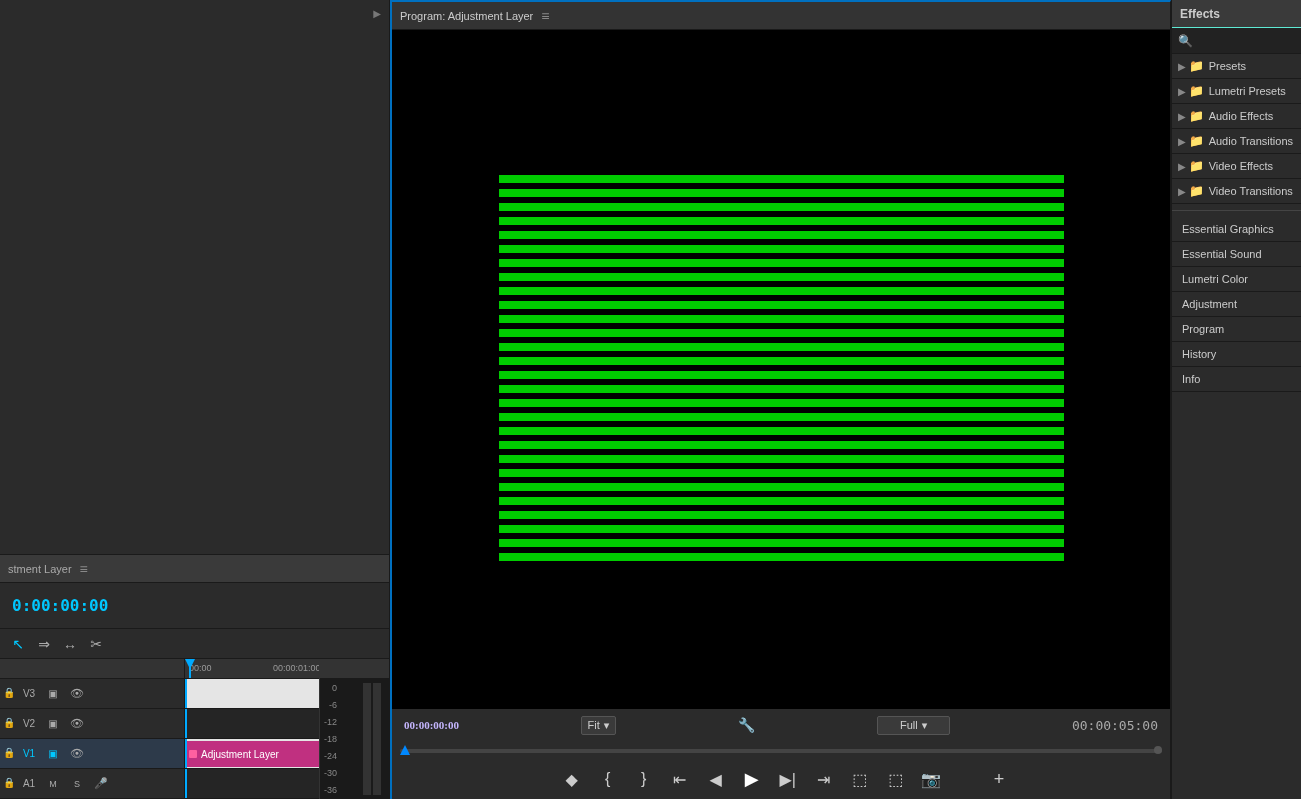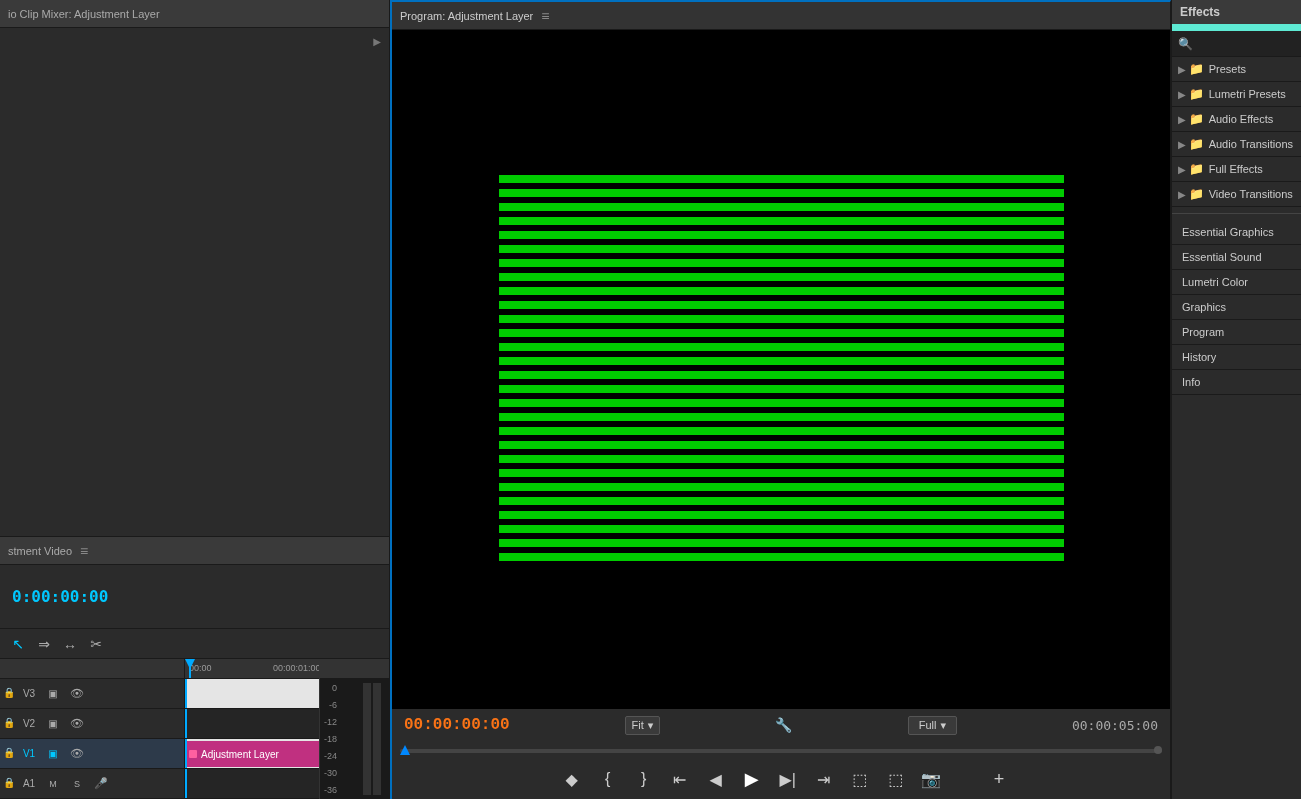--- a/index.html
+++ b/index.html
@@ -277,23 +277,23 @@
       flex-direction: column;
     }
     .timecode-row {
       height: 32px;
       display: flex;
       align-items: center;
       justify-content: space-between;
       padding: 0 12px;
     }
     .monitor-timecode {
-      color: #f97316;
-      font-family: Liberation Mono, monospace;
-      font-size: 16px;
+      color: #c4b5fd;
+      font-family: Liberation Serif, serif;
+      font-size: 11px;
       font-weight: bold;
     }
     .monitor-timecode-end {
       color: #aaa;
       font-family: monospace;
       font-size: 13px;
     }
     .fit-dropdown {
       background: #3a3a3a;
       border: 1px solid #555;
@@ -303,21 +303,21 @@
       cursor: pointer;
       display: flex;
       align-items: center;
       gap: 4px;
       border-radius: 2px;
     }
     .quality-dropdown {
       background: #3a3a3a;
       border: 1px solid #555;
       color: #ccc;
-      padding: 2px 10px;
+      padding: 2px 22px;
       font-size: 11px;
       cursor: pointer;
       display: flex;
       align-items: center;
       gap: 4px;
       border-radius: 2px;
     }
     .wrench-icon {
       color: #aaa;
       font-size: 14px;
@@ -390,21 +390,21 @@
       display: flex;
       flex-direction: column;
       border-left: 1px solid #1a1a1a;
     }
     .right-panel-header {
       height: 28px;
       background: #3a3a3a;
       display: flex;
       align-items: center;
       padding: 12px 8px;
-      border-bottom: 7px solid #5eead4;
+      border-bottom: 1px solid #5eead4;
     }
     .right-panel-title {
       color: #ccc;
       font-size: 12px;
       font-weight: bold;
     }
     .search-bar {
       height: 26px;
       background: #222;
       display: flex;
@@ -489,34 +489,31 @@
     }
   </style>
 </head>
 <body>
 
 <div class="main-area">
 
   <div class="left-panel">
 
     <div class="audio-mixer-panel">
-      <div class="panel-header">
-        <span class="panel-header-title">io Clip Mixer: Adjustment Layer</span>
-      </div>
       <div class="panel-body">
         <div class="panel-collapse-arrow">▶</div>
       </div>
     </div>
 
     <div class="timeline-panel">
       <div class="timeline-header">
-        <span class="timeline-title">stment Video</span>
+        <span class="timeline-title">stment Layer</span>
         <span class="timeline-menu-icon">≡</span>
       </div>
-      <div style="display:flex; align-items:center; padding: 18px 4px; background:#2b2b2b; border-bottom:1px solid #1a1a1a;">
+      <div style="display:flex; align-items:center; padding: 9px 4px; background:#2b2b2b; border-bottom:1px solid #1a1a1a;">
         <span class="timecode-display">0:00:00:00</span>
       </div>
       <div class="timeline-tools">
         <div class="tool-btn active">↖</div>
         <div class="tool-btn">⇒</div>
         <div class="tool-btn">↔</div>
         <div class="tool-btn">✂</div>
       </div>
       <div class="track-area">
 
@@ -678,32 +675,32 @@
         <span class="effects-label">Audio Effects</span>
       </div>
       <div class="effects-category">
         <span class="effects-chevron">▶</span>
         <span class="effects-folder-icon">📁</span>
         <span class="effects-label">Audio Transitions</span>
       </div>
       <div class="effects-category">
         <span class="effects-chevron">▶</span>
         <span class="effects-folder-icon">📁</span>
-        <span class="effects-label">Full Effects</span>
+        <span class="effects-label">Video Effects</span>
       </div>
       <div class="effects-category">
         <span class="effects-chevron">▶</span>
         <span class="effects-folder-icon">📁</span>
         <span class="effects-label">Video Transitions</span>
       </div>
 
       <div class="right-panel-divider"></div>
 
       <div class="right-panel-link">Essential Graphics</div>
       <div class="right-panel-link">Essential Sound</div>
       <div class="right-panel-link">Lumetri Color</div>
-      <div class="right-panel-link">Graphics</div>
+      <div class="right-panel-link">Adjustment</div>
       <div class="right-panel-link">Program</div>
       <div class="right-panel-link">History</div>
       <div class="right-panel-link">Info</div>
     </div>
   </div>
 </div>
 
 </body></html>

